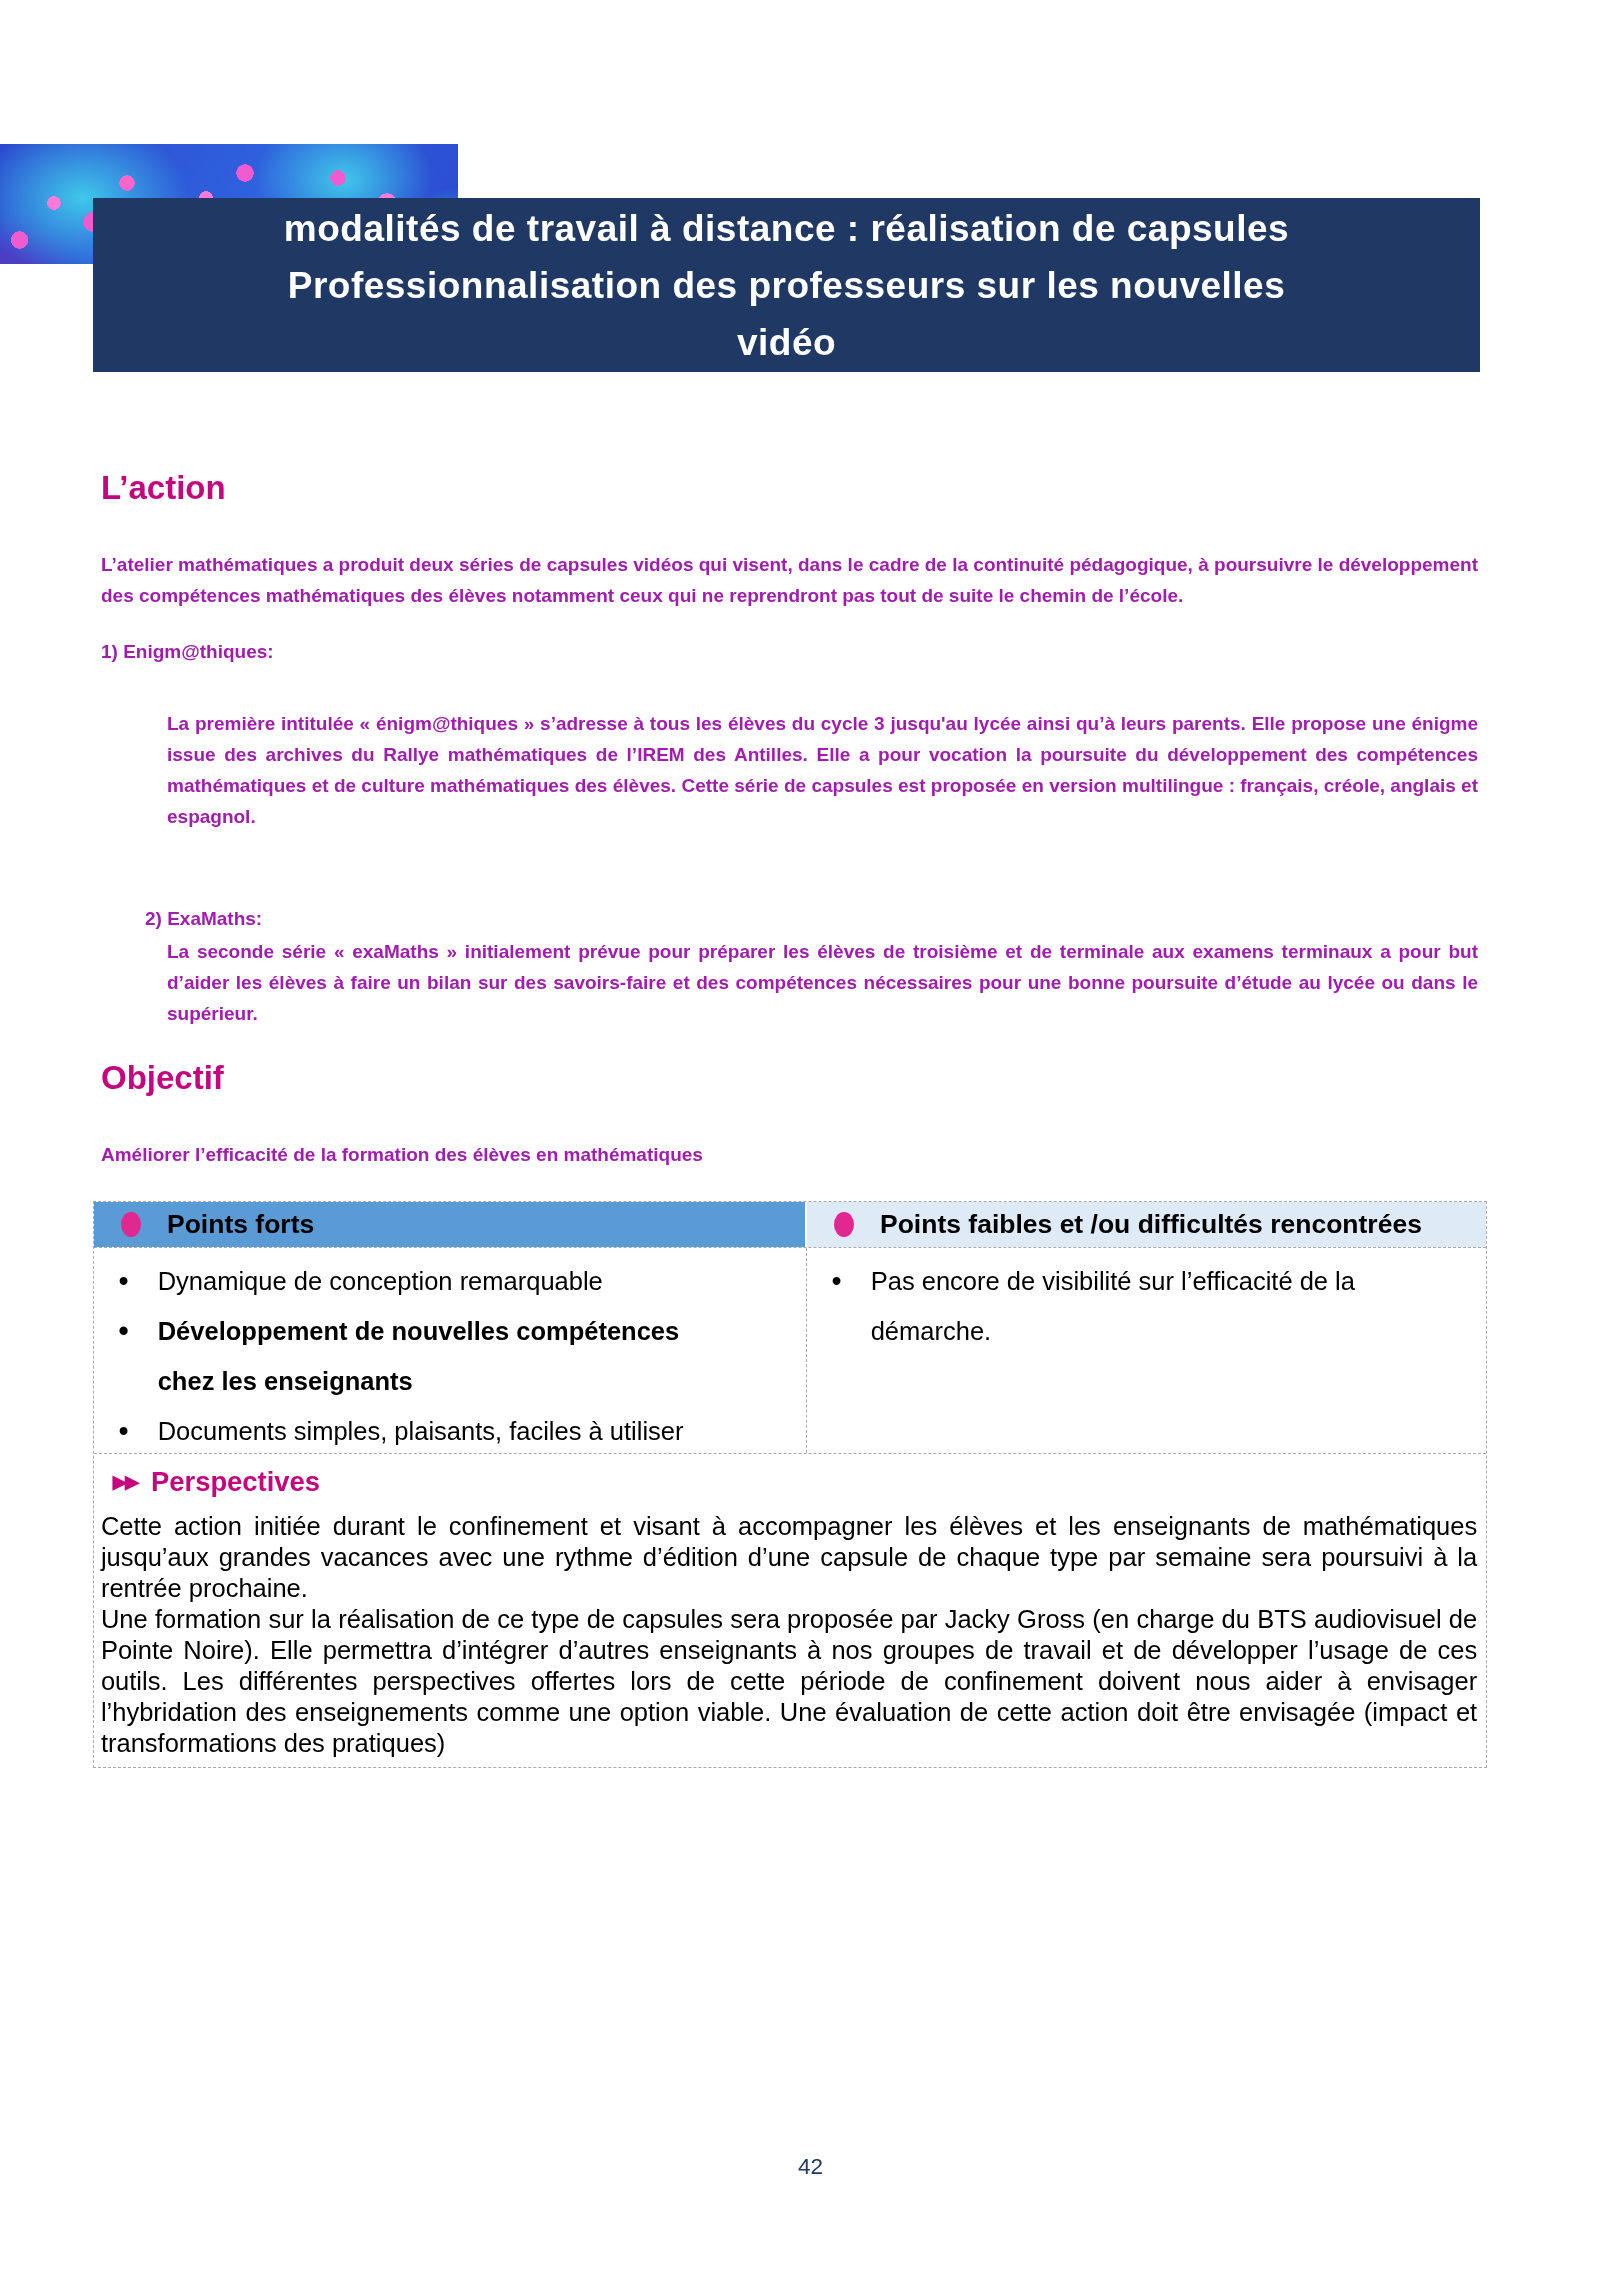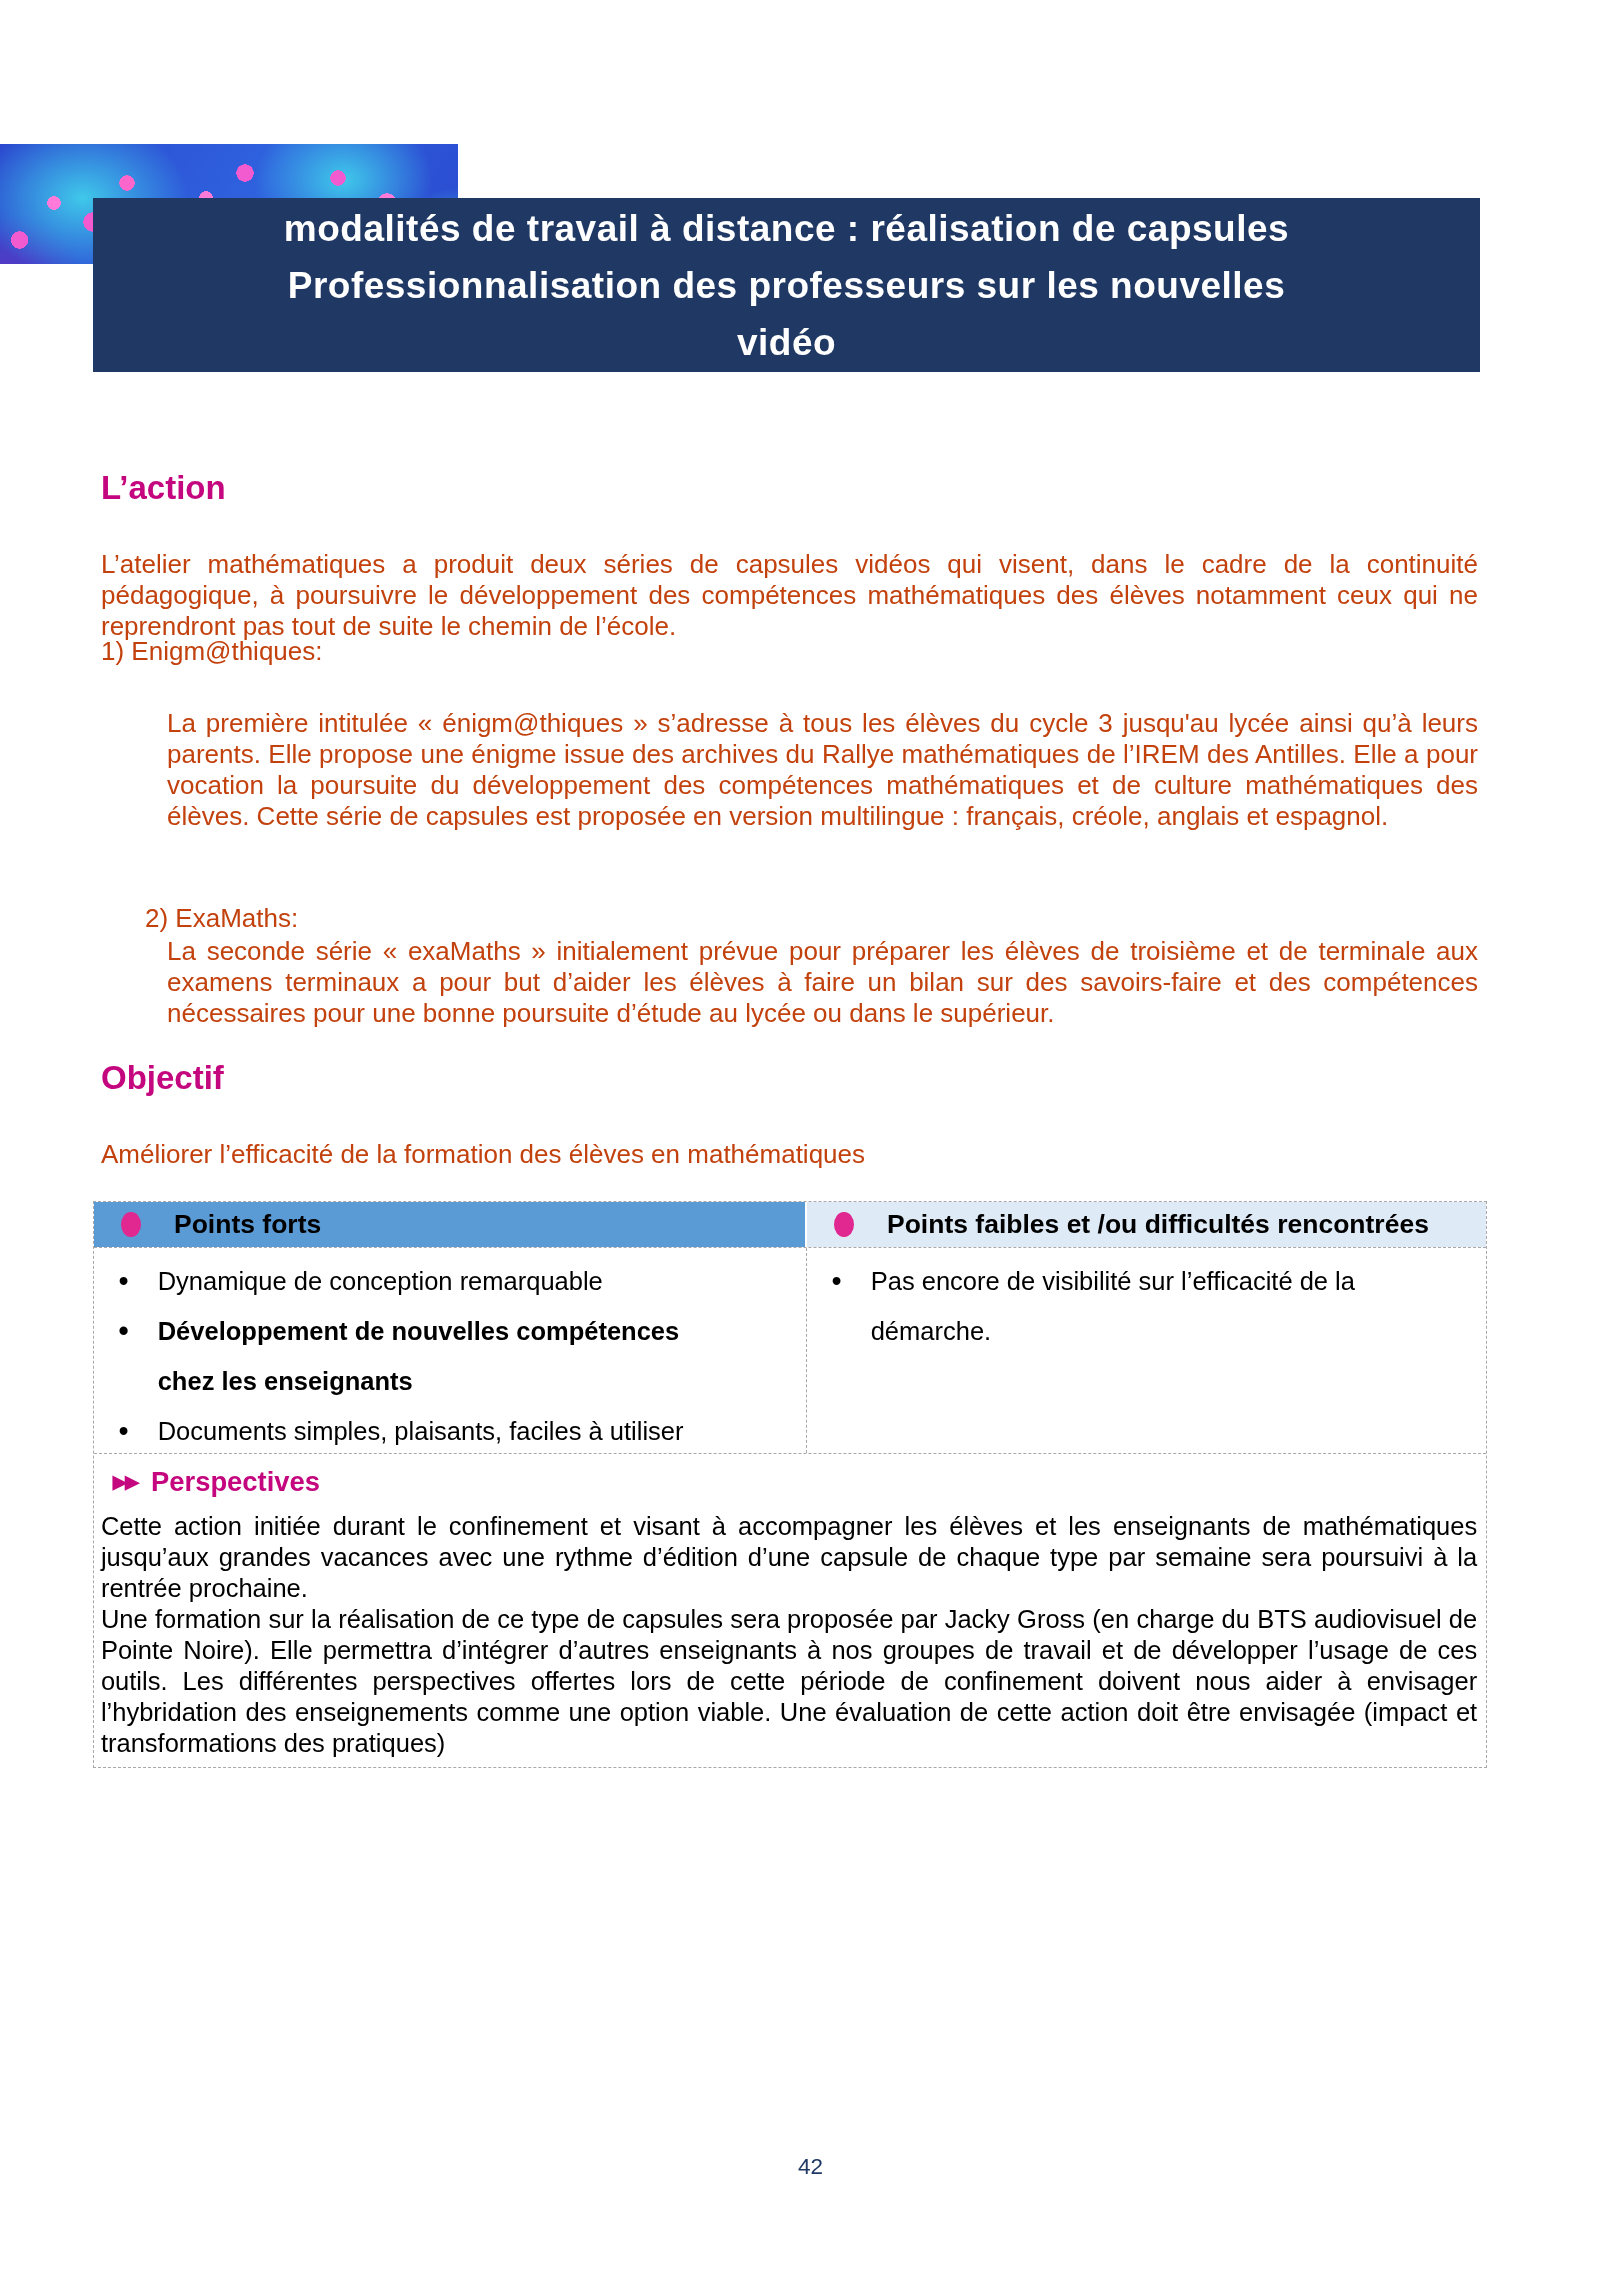--- a/index.html
+++ b/index.html
@@ -55,34 +55,35 @@
     font-size:37px;line-height:57px;
     letter-spacing:0.5px;
   }
   .pink-heading{
     position:absolute;left:101px;
     color:var(--pink);
     font-weight:bold;font-size:33px;line-height:41px;
   }
   .body-text{
     position:absolute;
-    font-size:26px;line-height:31px;
+    font-size:19px;line-height:31px;
     text-align:justify;
-    color:#c2410c;
+    color:#a21caf;
+    font-weight:bold;
   }
   .plain{text-align:left;}
   .tbl{
     position:absolute;left:93px;top:1201px;width:1394px;height:567px;
     border:1px dashed var(--border);
     z-index:2;
   }
   .tbl-header-row{display:flex;height:45px;}
   .hdr-cell{
     display:flex;align-items:center;
-    padding-left:27.4px;gap:33px;
+    padding-left:27.4px;gap:26px;
     font-weight:bold;font-size:26.5px;color:#000;
   }
   .hdr-left{width:713px;background:var(--hdr-blue);border-right:2.9px solid #fff;}
   .hdr-right{flex:1;background:var(--hdr-lightblue);}
   .dot{
     width:19.6px;height:25.5px;border-radius:50%;
     background:var(--dot);
     flex:0 0 auto;
   }
   .tbl-body-row{display:flex;height:206px;border-top:1px dashed var(--border);}

